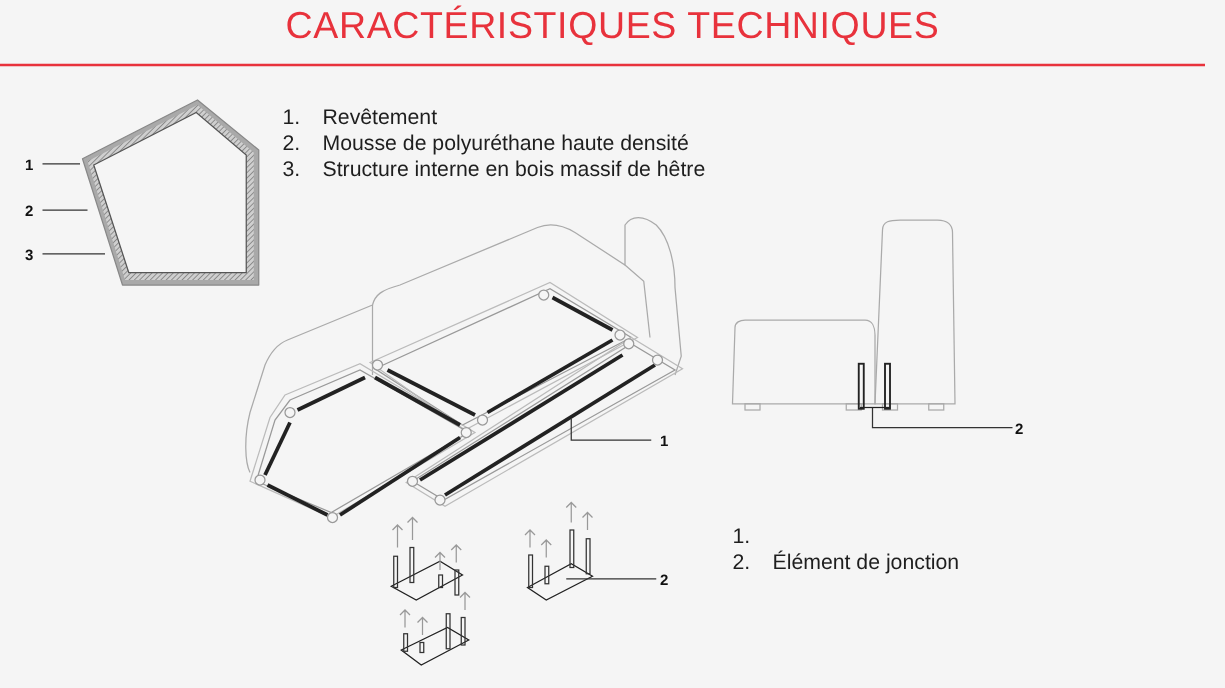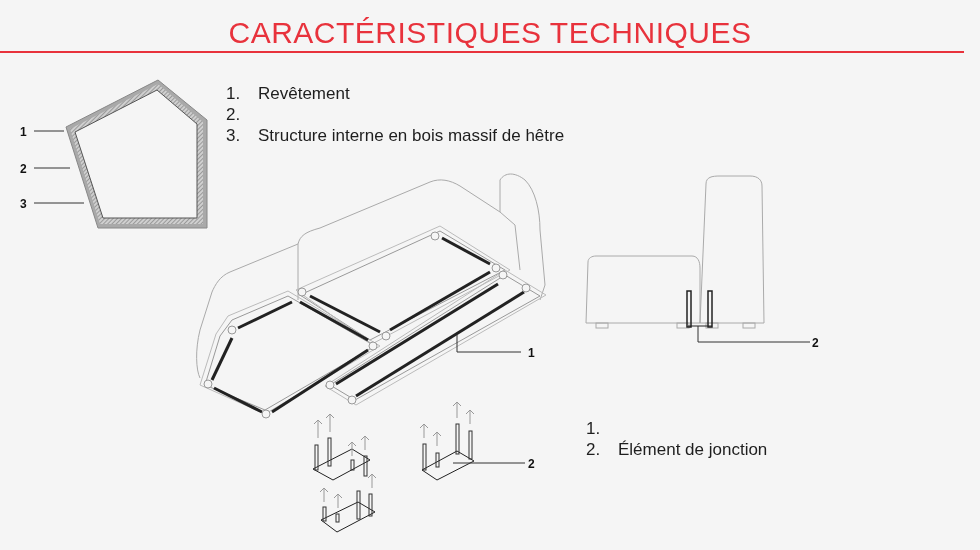--- a/index.html
+++ b/index.html
@@ -3,21 +3,21 @@
 <meta charset="utf-8">
 <style>
   html, body { margin: 0; padding: 0; }
   body {
     width: 980px; height: 550px; overflow: hidden;
     background: #f5f5f5;
     font-family: "Liberation Sans", sans-serif;
     position: relative;
   }
   .title {
-    position: absolute; left: 0; width: 980px; top: 16px;
+    position: absolute; left: 0; width: 980px; top: 4px;
     text-align: center; color: #e8323c;
     font-size: 30px; letter-spacing: 0.5px;
     font-family: "Liberation Sans", sans-serif;
   }
   .title-rule {
     position: absolute; left: 0; top: 51px; width: 964px; height: 2px;
     background: #e8323c;
   }
   .legend {
     position: absolute; margin: 0; padding: 0; list-style: none;
@@ -39,20 +39,21 @@
 <div class="title">CARACTÉRISTIQUES TECHNIQUES</div>
 <div class="title-rule"></div>
 
 <ul class="legend legend-top">
   <li>
       <span class="num">1.</span>
       <span>Revêtement</span>
     </li>
   <li>
       <span class="num">2.</span>
+      <span>Mousse de polyuréthane haute densité</span>
     </li>
   <li>
       <span class="num">3.</span>
       <span>Structure interne en bois massif de hêtre</span>
     </li>
 </ul>
 
 <ul class="legend legend-bottom">
   <li>
       <span class="num">1.</span>

